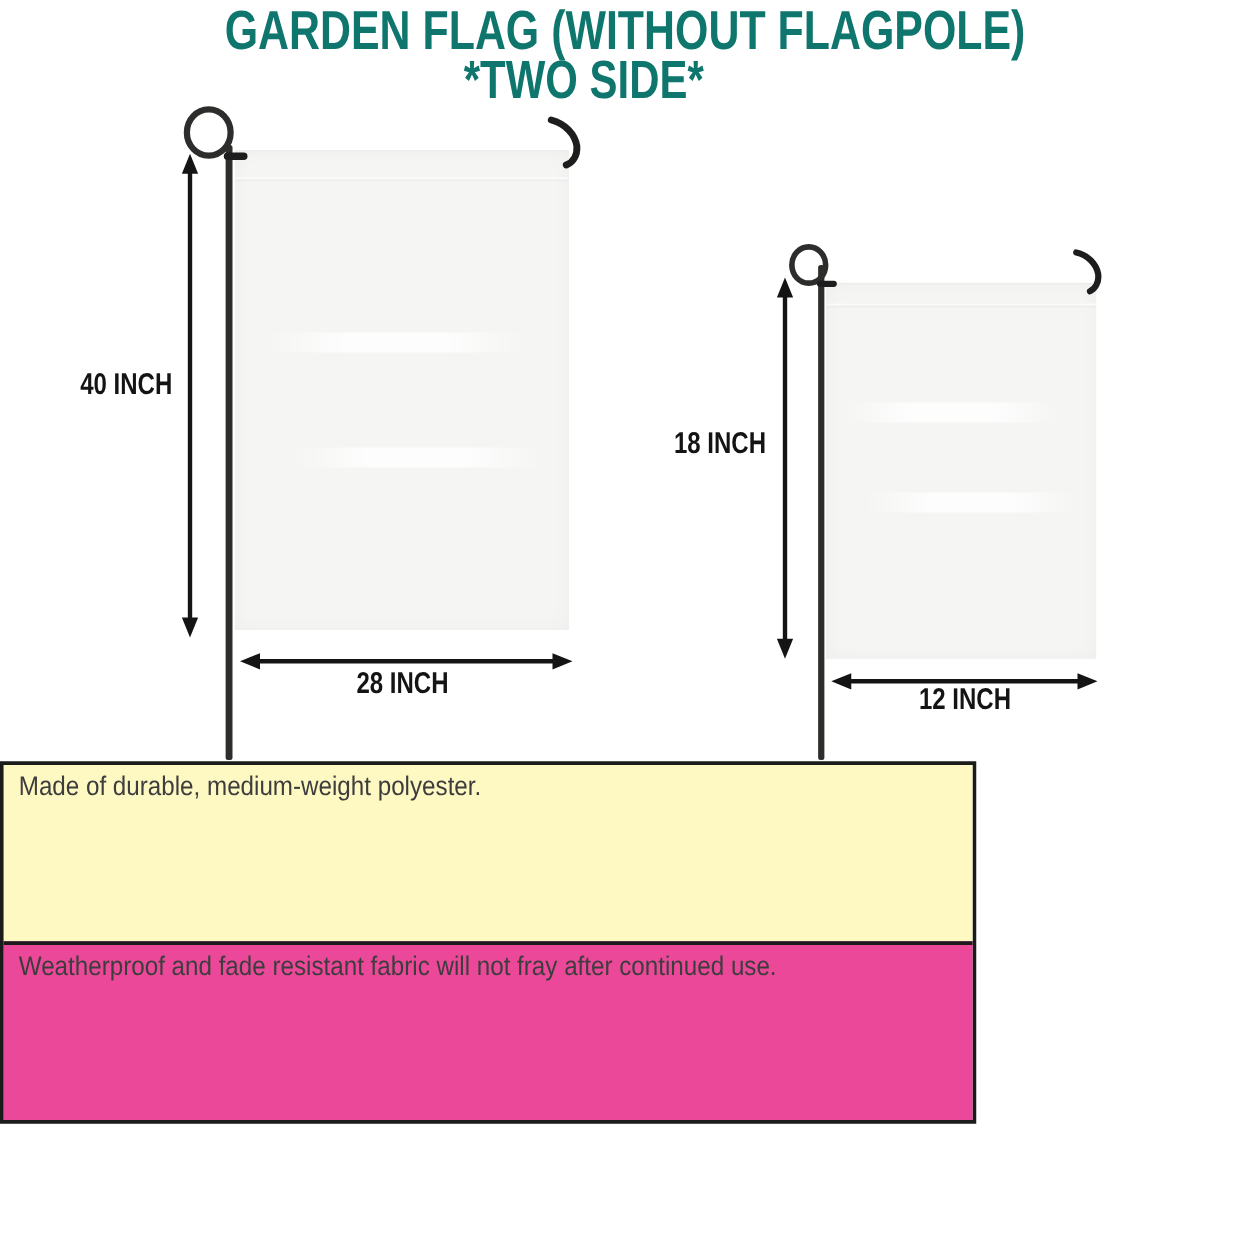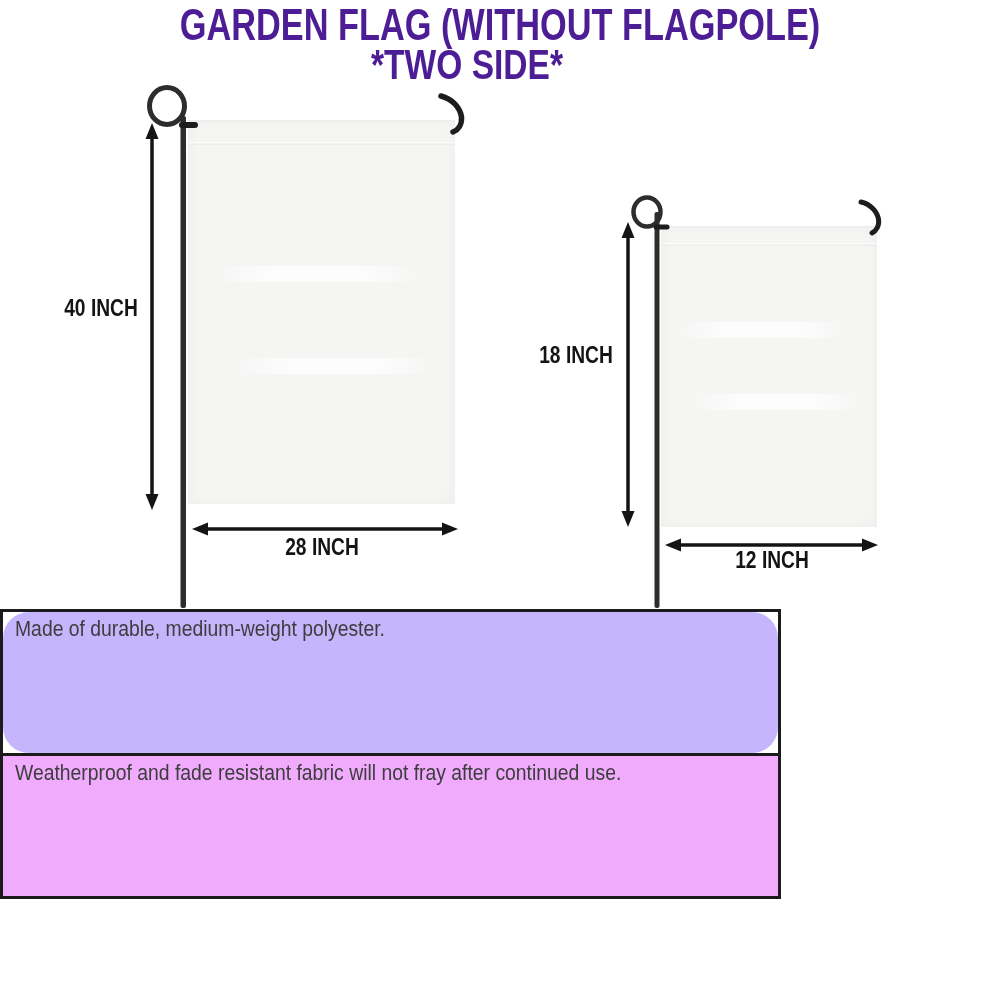--- a/index.html
+++ b/index.html
@@ -2,21 +2,21 @@
 <html><head>
 <meta charset="utf-8">
 <style>
   html,body{margin:0;padding:0;background:#ffffff;}
   .canvas{
     position:relative;width:1000px;height:1000px;overflow:hidden;
     background:#ffffff;font-family:"Liberation Sans",sans-serif;
   }
 
   
-  .title-block{position:absolute;top:3px;left:0;width:100%;text-align:center;color:#4c1d95;font-weight:bold;}
+  .title-block{position:absolute;top:3px;left:0;width:100%;text-align:center;color:#0f766e;font-weight:bold;}
   .title-line{white-space:nowrap;}
   .title-line.l1{font-size:44px;line-height:43px;transform:scaleX(0.78);}
   .title-line.l2{font-size:43px;line-height:37px;transform:translateX(-33px) scaleX(0.78);}
 
   
   .flag{
     position:absolute;background-color:#f5f5f4;
     box-shadow:inset 0 0 16px rgba(0,0,0,0.03), inset 0 2px 3px rgba(0,0,0,0.02);
   }
   .flag-large{left:188px;top:120px;width:267px;height:384px;}
@@ -46,22 +46,22 @@
   .label-12{left:772px;top:560px;}
 
   
   .features{
     position:absolute;left:0;top:609px;width:781px;height:290px;
     border:3px solid #1b1b1b;box-sizing:border-box;
     display:flex;flex-direction:column;
   }
   .feature-row{flex:1;padding:4px 8px 0 12px;overflow:hidden;}
   .feature-row + .feature-row{border-top:3px solid #1b1b1b;}
-  .feature-row.shaded{background:#c4b5fd;border-radius:26px;}
-  .feature-row.plain{background:#f0abfc;}
+  .feature-row.shaded{background:#fef9c3;}
+  .feature-row.plain{background:#ec4899;}
   .feature-text{
     display:inline-block;font-size:21.5px;line-height:27px;color:#3d3d3d;
     transform:scaleX(0.9);transform-origin:0 50%;white-space:nowrap;
   }
 </style>
 </head>
 <body>
 
 <div class="canvas">
 

